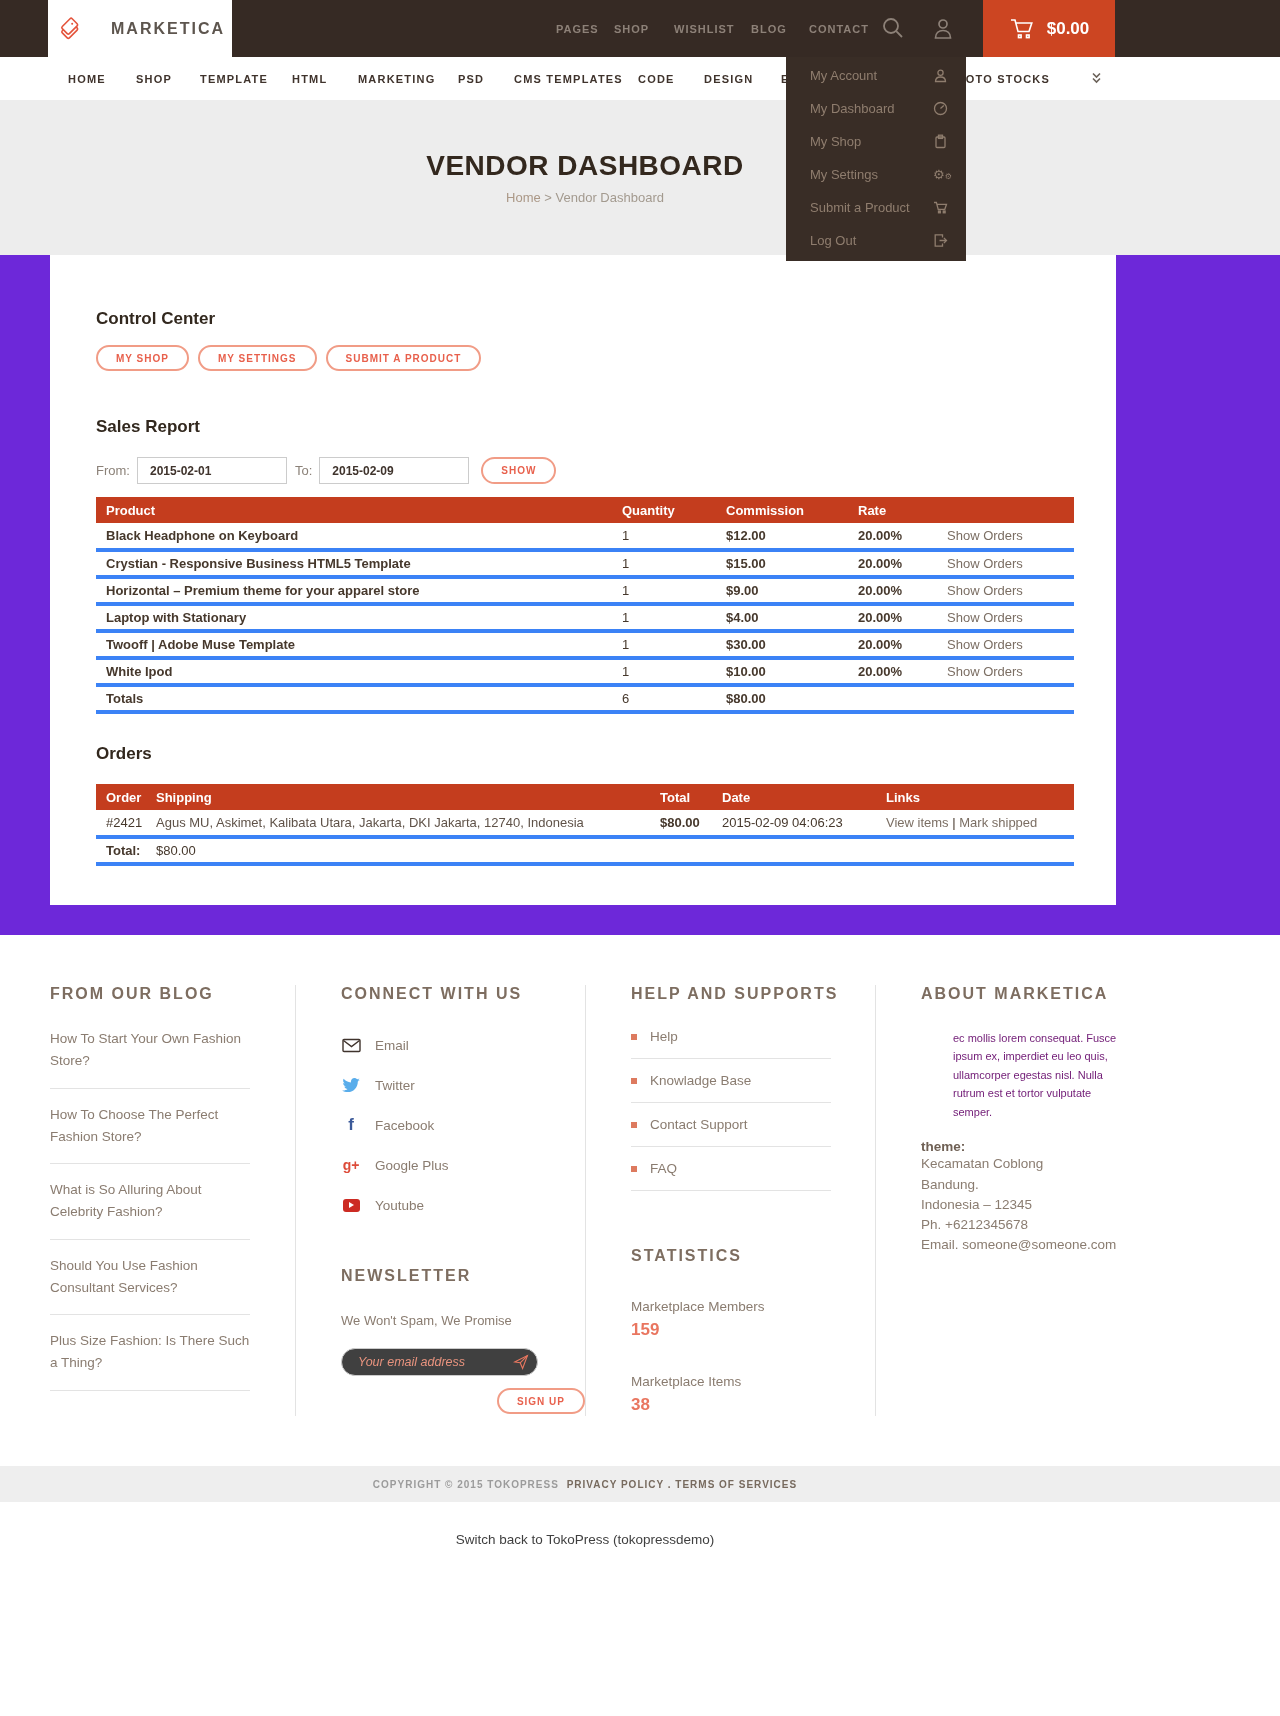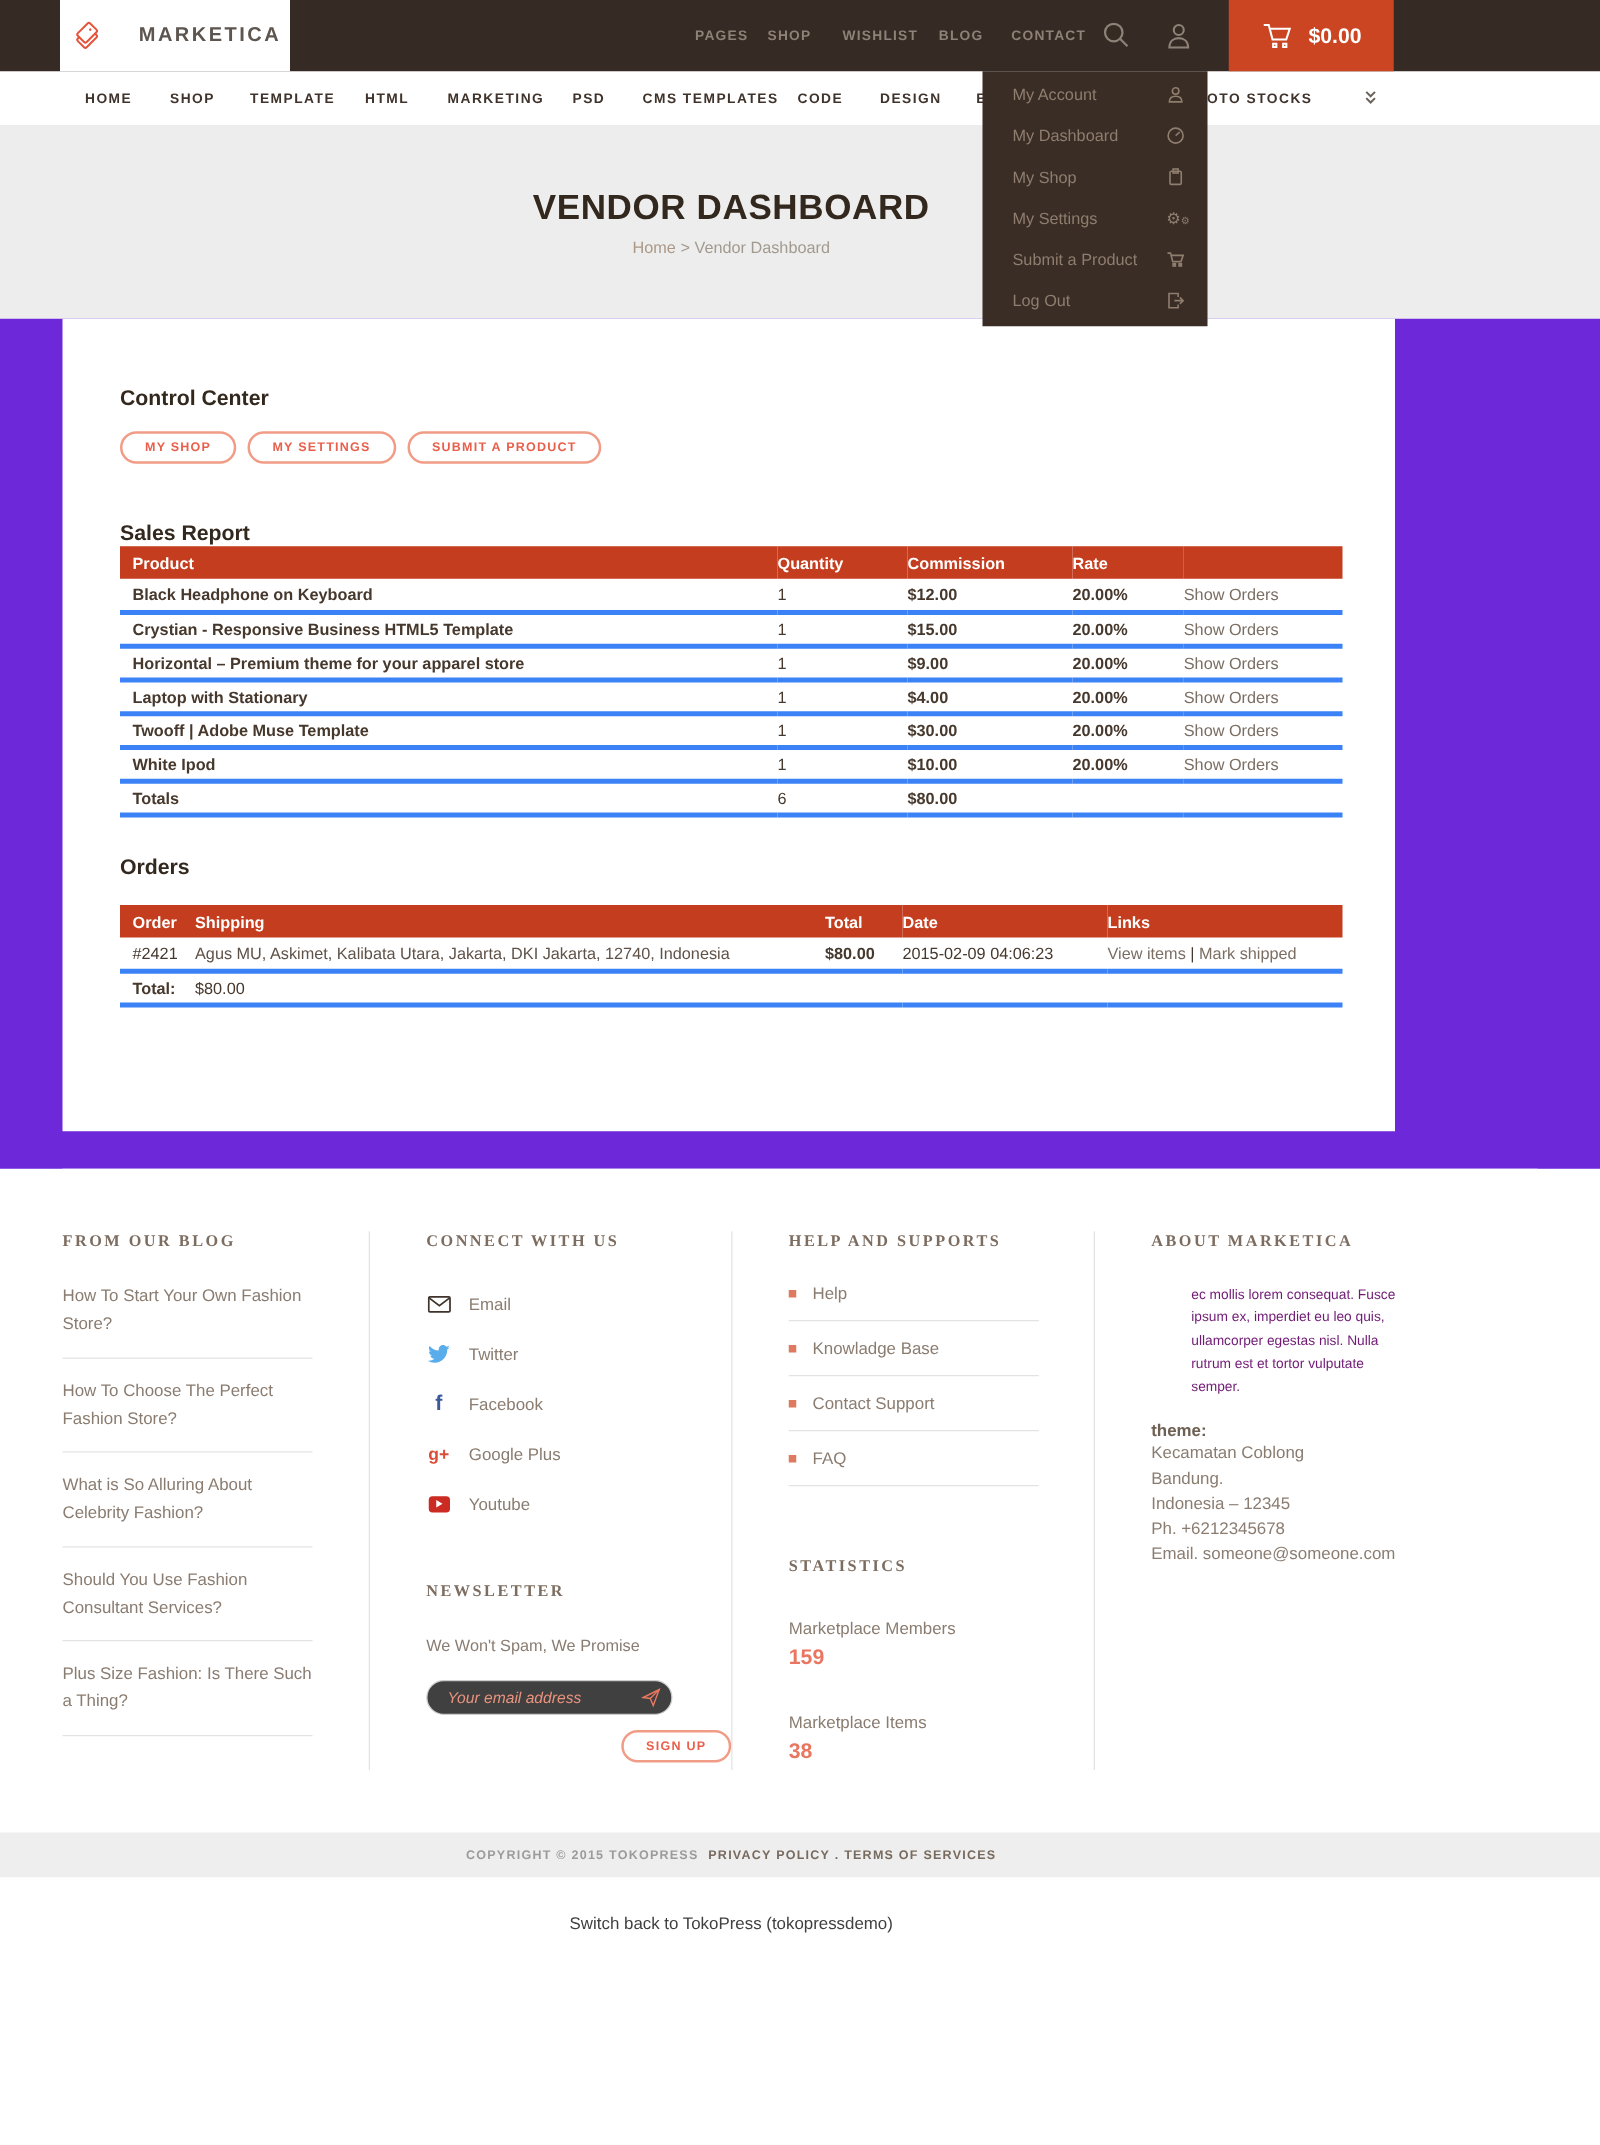--- a/index.html
+++ b/index.html
@@ -68,21 +68,21 @@
   a.tbl-link { color:#7b6e63; text-decoration:none; font-size:13px; }
   .orders-title { margin:30px 0 20px 0; }
   .ship-cell { color:#5f5248; }
 
   
   .footer { height:531px; background:#fff; display:flex; width:1180px; margin-left:50px; padding-top:50px; }
   .fcol { height:431px; }
   .fcol1 { width:245px; padding-right:45px; }
   .fcol2, .fcol3 { width:290px; border-left:1px solid #e3e3e3; padding-left:45px; }
   .fcol4 { width:310px; border-left:1px solid #e3e3e3; padding-left:45px; }
-  .f-head { font-size:13px; font-weight:700; letter-spacing:2px; color:#7d6d60;font-family:Liberation Serif, serif; }
+  .f-head { font-size:16px; font-weight:700; letter-spacing:2px; color:#7d6d60; }
   .blog-list { margin-top:10px; }
   .blog-list li { list-style:none; border-bottom:1px solid #e3e3e3; padding:15px 0; }
   .blog-list a { font-size:13.5px; color:#8a7c70; text-decoration:none; line-height:1.65; }
   .soc-list { margin-top:22px; }
   .soc-list li { list-style:none; height:40px; display:flex; align-items:center; cursor:pointer; }
   .soc-ic { width:20px; display:inline-flex; justify-content:center; }
   .soc-label { margin-left:14px; font-size:13.5px; color:#8a7c70; }
   .nl-head { margin-top:42px; }
   .nl-tag { margin-top:28px; font-size:13px; color:#8a7c70; }
   .nl-input-wrap { position:relative; width:197px; margin-top:20px; }
@@ -251,20 +251,27 @@
     <div class="card">
 
       <h2 class="sec-title">Control Center</h2>
       <div class="btn-row">
         <button class="pill">MY SHOP</button>
         <button class="pill">MY SETTINGS</button>
         <button class="pill">SUBMIT A PRODUCT</button>
       </div>
 
       <h2 class="sec-title">Sales Report</h2>
+      <div class="date-row">
+        <span>From:</span>
+        <input class="date-input" type="text" value="2015-02-01" style="">
+        <span style="margin-left:8px">To:</span>
+        <input class="date-input" type="text" value="2015-02-09" style="">
+        <button class="pill show-btn">SHOW</button>
+      </div>
 
       <table>
         <colgroup>
             <col style="width:526px">
             <col style="width:104px">
             <col style="width:132px">
             <col style="width:89px">
             <col>
           </colgroup>
         <thead>

